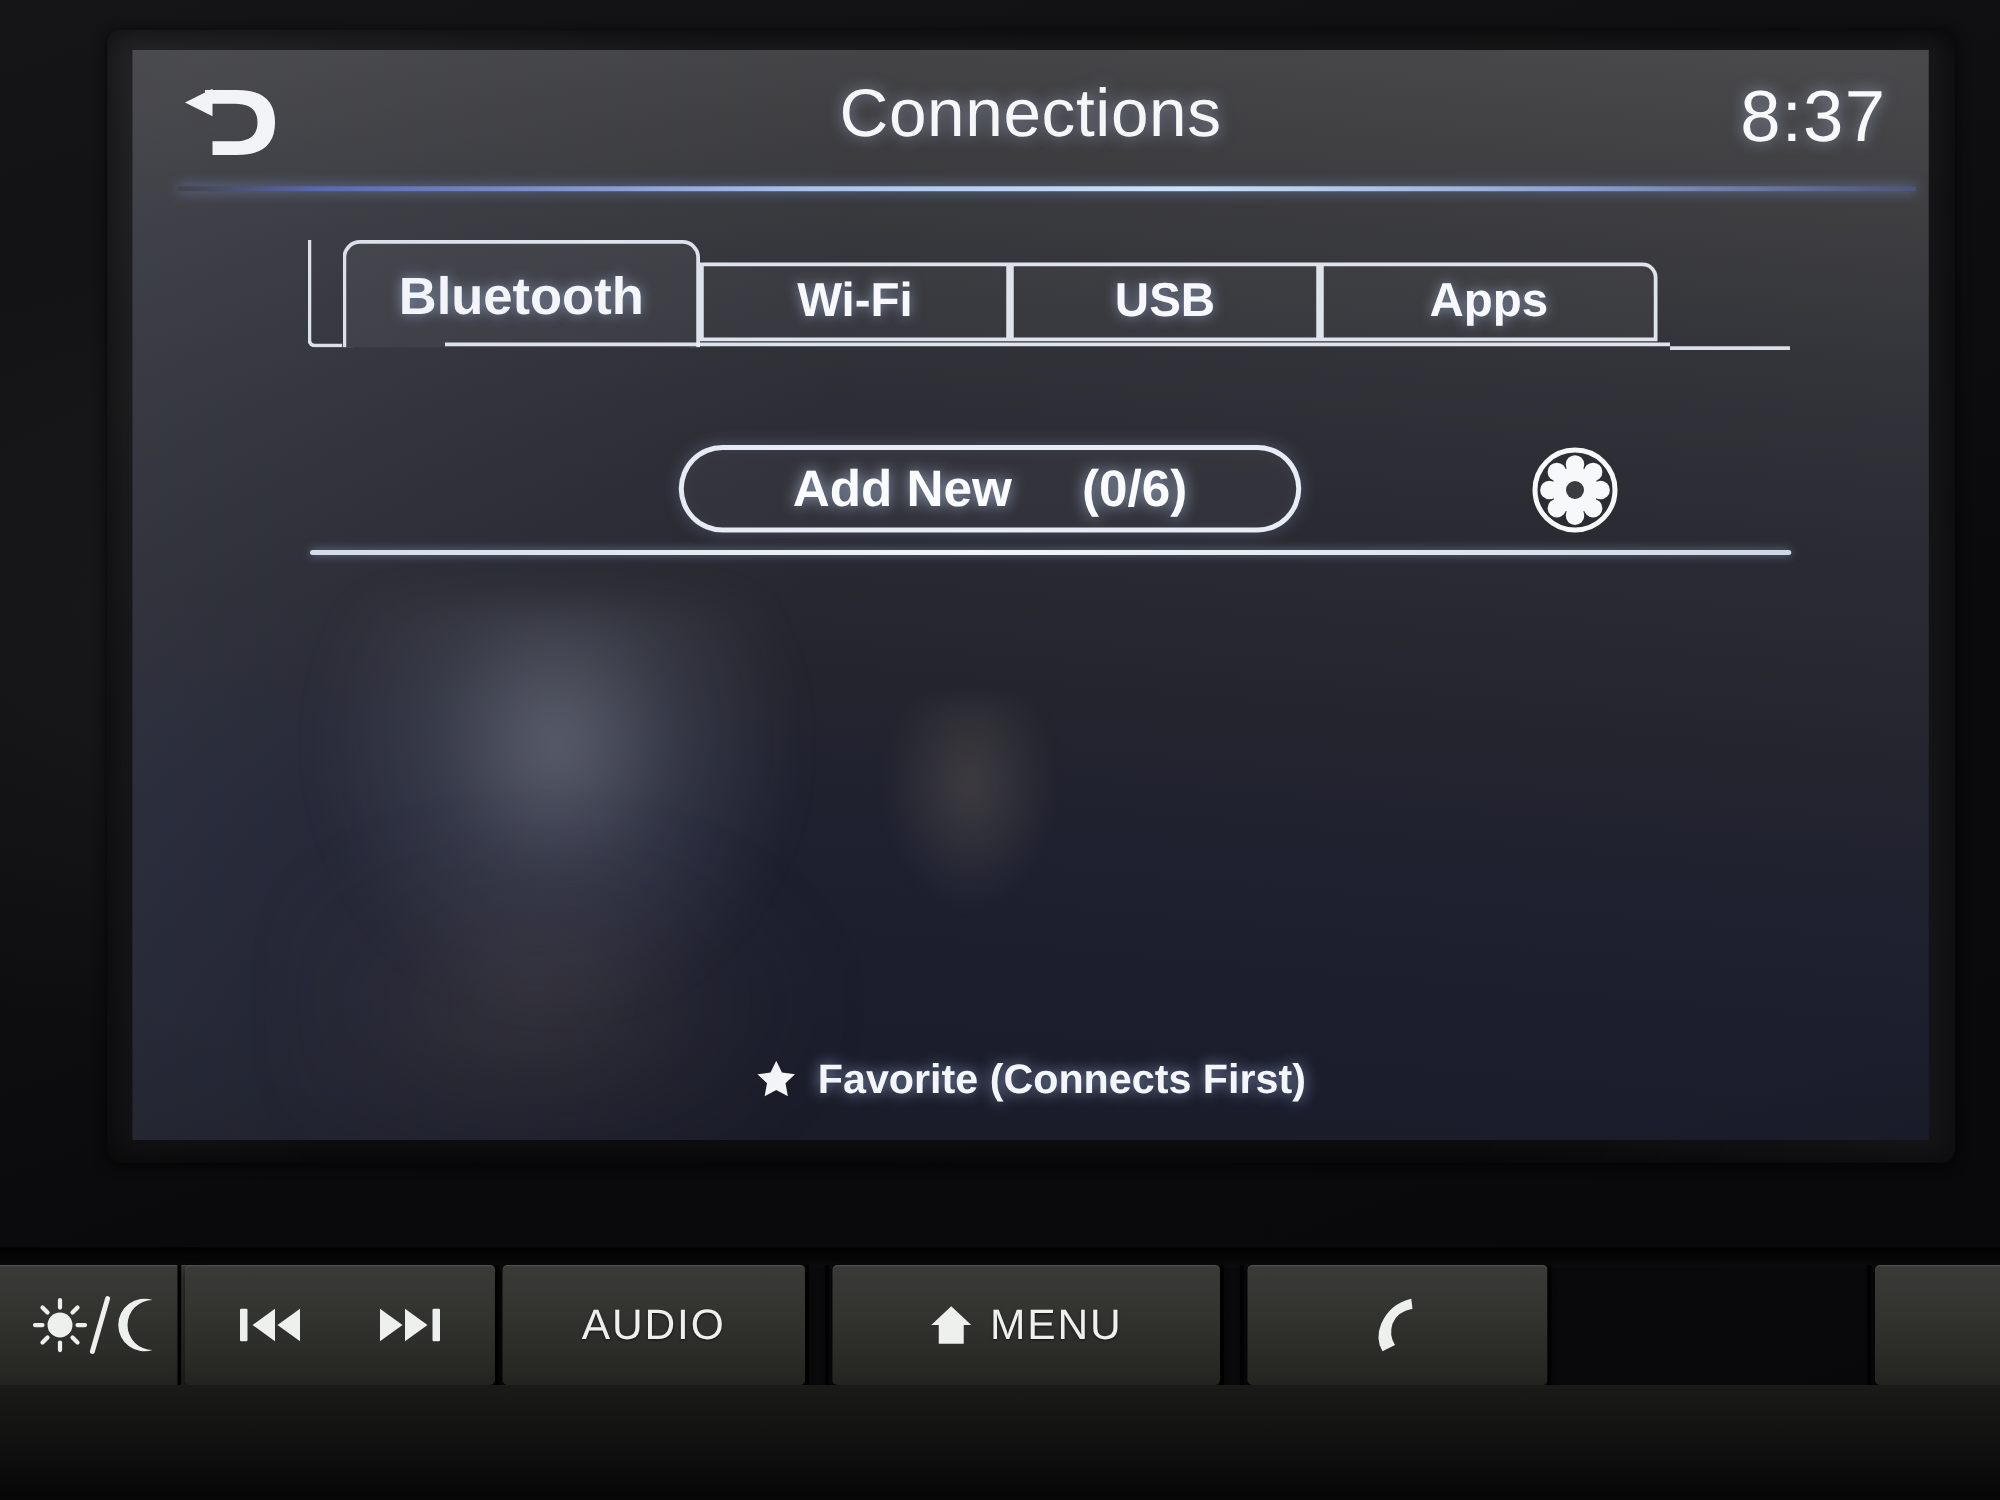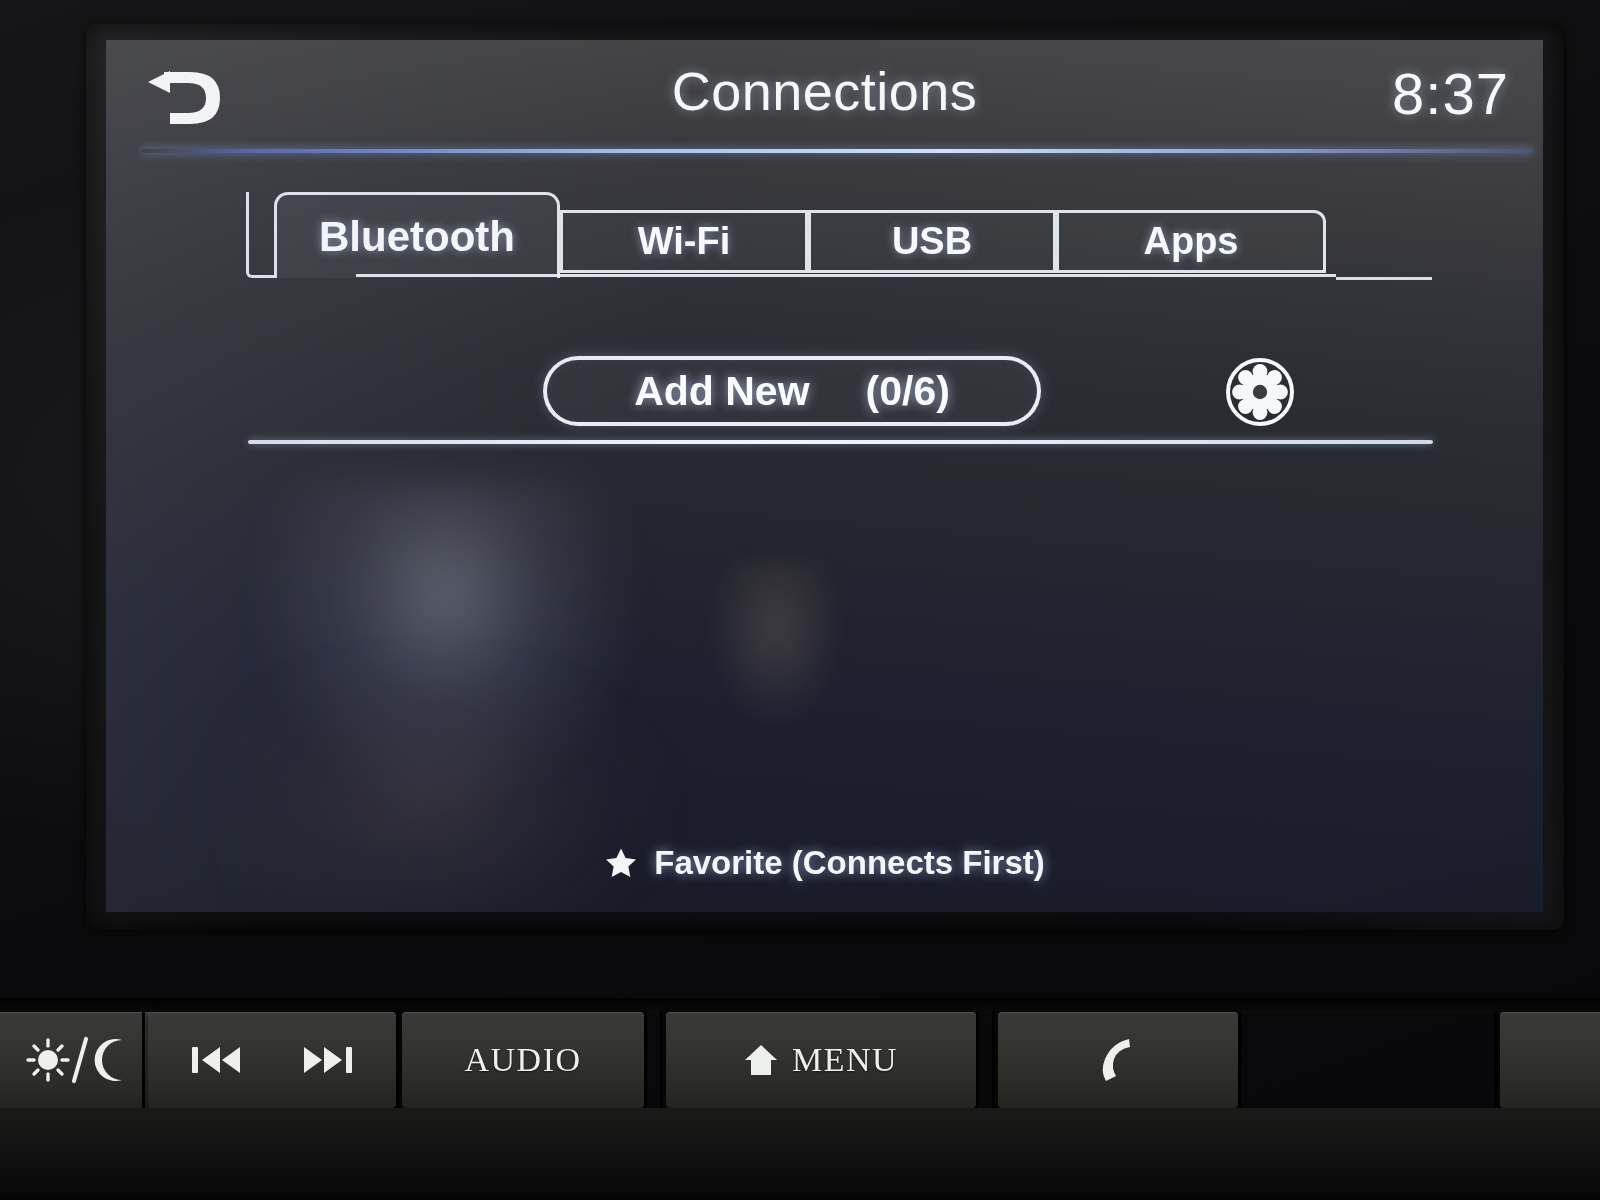--- a/index.html
+++ b/index.html
@@ -298,21 +298,20 @@
     background: linear-gradient(180deg, #3a3a38 0%, #33332f 40%, #2b2b28 75%, #232320 100%);
     box-shadow: inset 0 1px 0 rgba(255,255,255,0.10), 0 3px 7px rgba(0,0,0,0.75);
     display: flex;
     align-items: center;
     justify-content: center;
     gap: 14px;
     color: #eef0ee;
     font-size: 34px;
     letter-spacing: 1.5px;
     overflow: hidden;
-    font-family: Liberation Serif, serif;
   }
   .hw-btn .lbl { text-shadow: 0 1px 2px rgba(0,0,0,0.6); }
   .hw-gap {
     position: absolute;
     top: 0;
     width: 3px;
     height: 96px;
     background: #000;
   }
   #hw-shelf-top {

